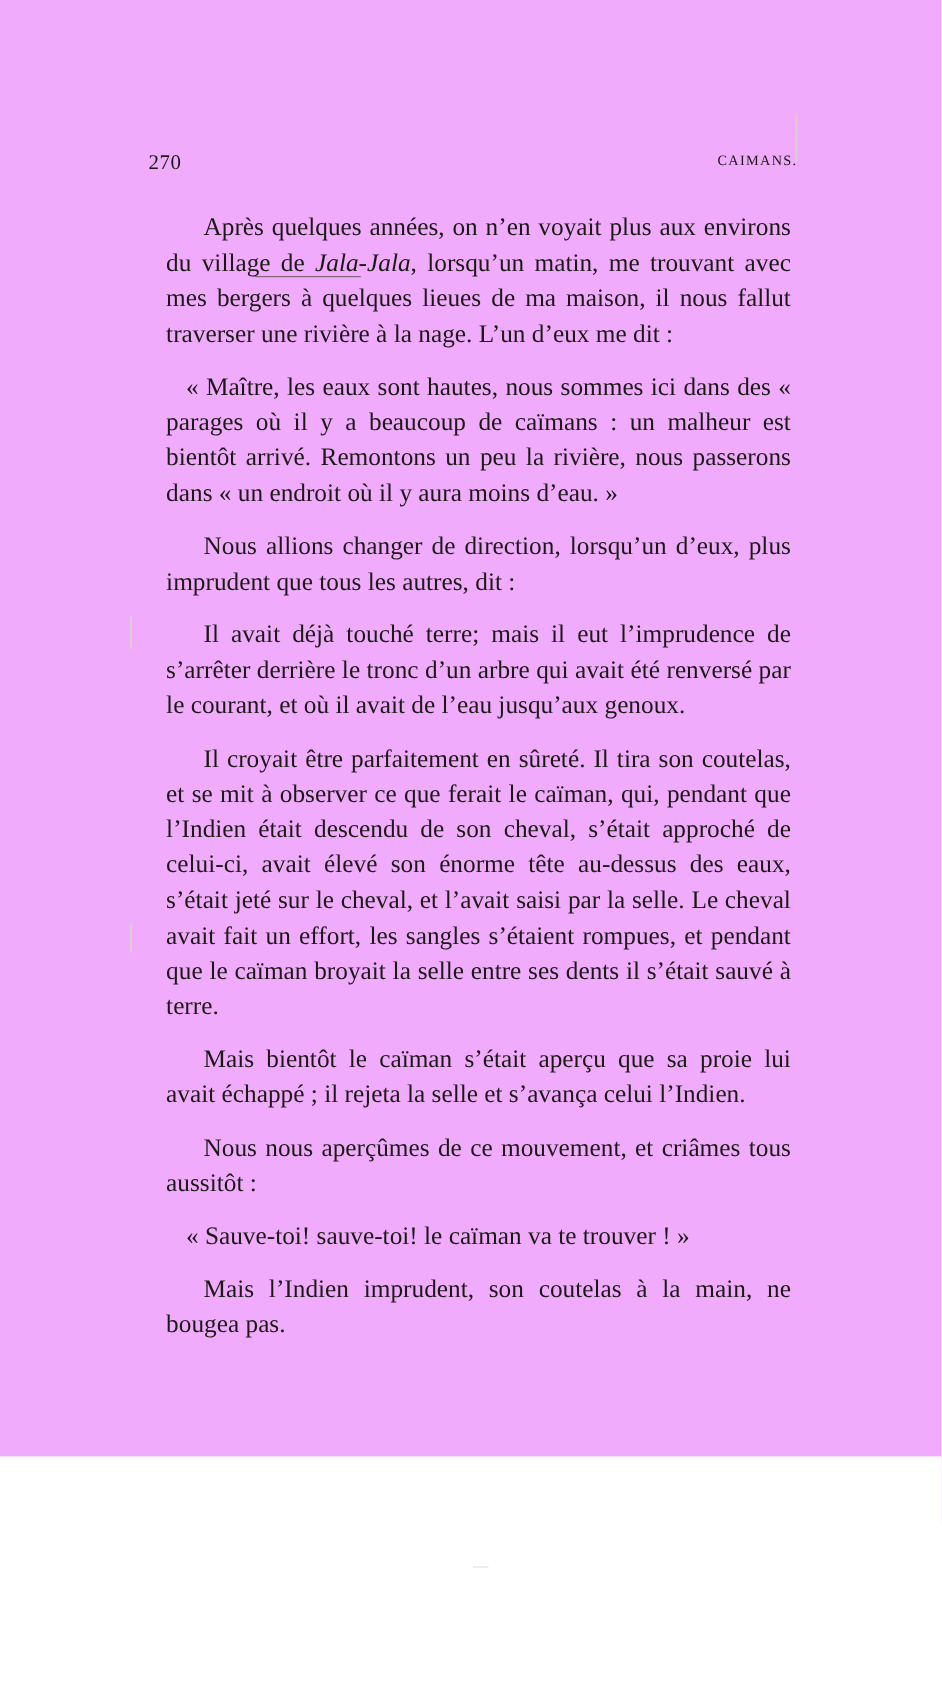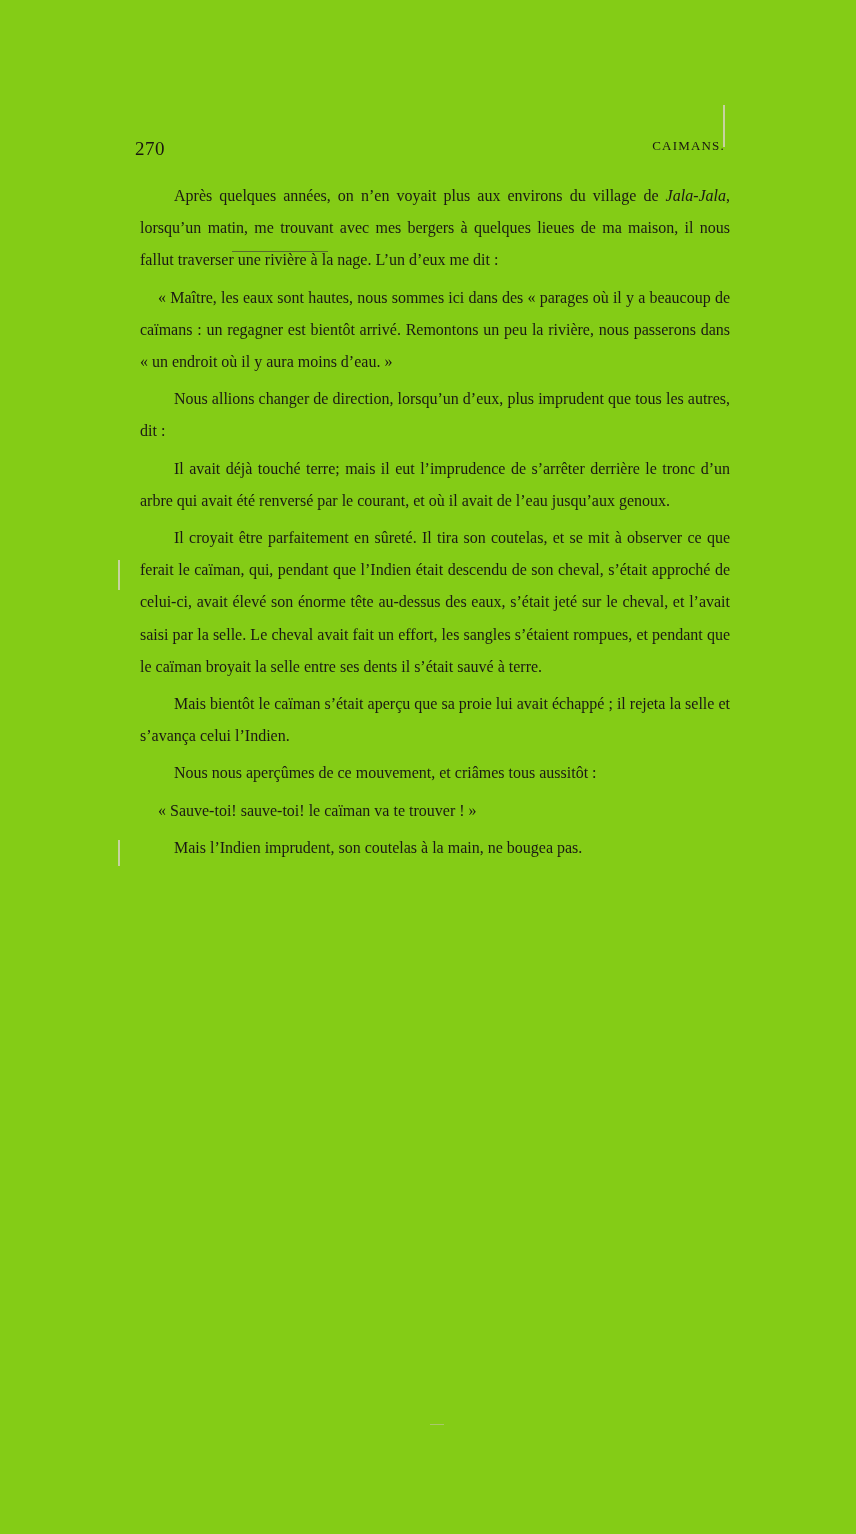--- a/index.html
+++ b/index.html
@@ -13,22 +13,22 @@
     font-family: "Liberation Serif", serif;
     color: #1a1a18;
     position: relative;
     overflow: hidden;
   }
   .page {
     position: absolute;
     left: 0;
     top: 0;
     width: 856px;
-    height: 1534px;
-    background: #84cc16;
+    height: 1324px;
+    background: #f0abfc;
   }
   .header {
     position: absolute;
     left: 135px;
     top: 138px;
     width: 590px;
     height: 24px;
   }
   .folio {
     position: absolute;
@@ -48,22 +48,22 @@
     letter-spacing: 1.2px;
     color: #19170f;
   }
   .body-text {
     position: absolute;
     left: 135px;
     top: 175px;
     width: 600px;
   }
   p {
-    margin: 5px;
-    font-size: 16px;
+    margin: 16px;
+    font-size: 23px;
     line-height: 32.2px;
     text-align: justify;
     text-justify: inter-word;
     color: #1b1914;
     text-indent: 34px;
   }
   p.quote {
     text-indent: 18px;
   }
   em {
@@ -92,21 +92,21 @@
 
 <div class="page">
 
   <div class="header">
     <span class="folio">270</span>
     <span class="running-title">CAIMANS.</span>
   </div>
 
   <div class="body-text">
     <p class="indent">Après quelques années, on n’en voyait plus aux environs du village de <em>Jala-Jala</em>, lorsqu’un matin, me trouvant avec mes bergers à quelques lieues de ma maison, il nous fallut traverser une rivière à la nage. L’un d’eux me dit :</p>
-    <p class="quote">« Maître, les eaux sont hautes, nous sommes ici dans des « parages où il y a beaucoup de caïmans : un regagner est bientôt arrivé. Remontons un peu la rivière, nous passerons dans « un endroit où il y aura moins d’eau. »</p>
+    <p class="quote">« Maître, les eaux sont hautes, nous sommes ici dans des « parages où il y a beaucoup de caïmans : un malheur est bientôt arrivé. Remontons un peu la rivière, nous passerons dans « un endroit où il y aura moins d’eau. »</p>
     <p class="indent">Nous allions changer de direction, lorsqu’un d’eux, plus imprudent que tous les autres, dit :</p>
     <p class="indent">Il avait déjà touché terre; mais il eut l’imprudence de s’arrêter derrière le tronc d’un arbre qui avait été renversé par le courant, et où il avait de l’eau jusqu’aux genoux.</p>
     <p class="indent">Il croyait être parfaitement en sûreté. Il tira son coutelas, et se mit à observer ce que ferait le caïman, qui, pendant que l’Indien était descendu de son cheval, s’était approché de celui-ci, avait élevé son énorme tête au-dessus des eaux, s’était jeté sur le cheval, et l’avait saisi par la selle. Le cheval avait fait un effort, les sangles s’étaient rompues, et pendant que le caïman broyait la selle entre ses dents il s’était sauvé à terre.</p>
     <p class="indent">Mais bientôt le caïman s’était aperçu que sa proie lui avait échappé ; il rejeta la selle et s’avança celui l’Indien.</p>
     <p class="indent">Nous nous aperçûmes de ce mouvement, et criâmes tous aussitôt :</p>
     <p class="quote">« Sauve-toi! sauve-toi! le caïman va te trouver ! »</p>
     <p class="indent">Mais l’Indien imprudent, son coutelas à la main, ne bougea pas.</p>
   </div>
 
   <div class="strike" style="left:232px; top:251px; width:96px;"></div>

